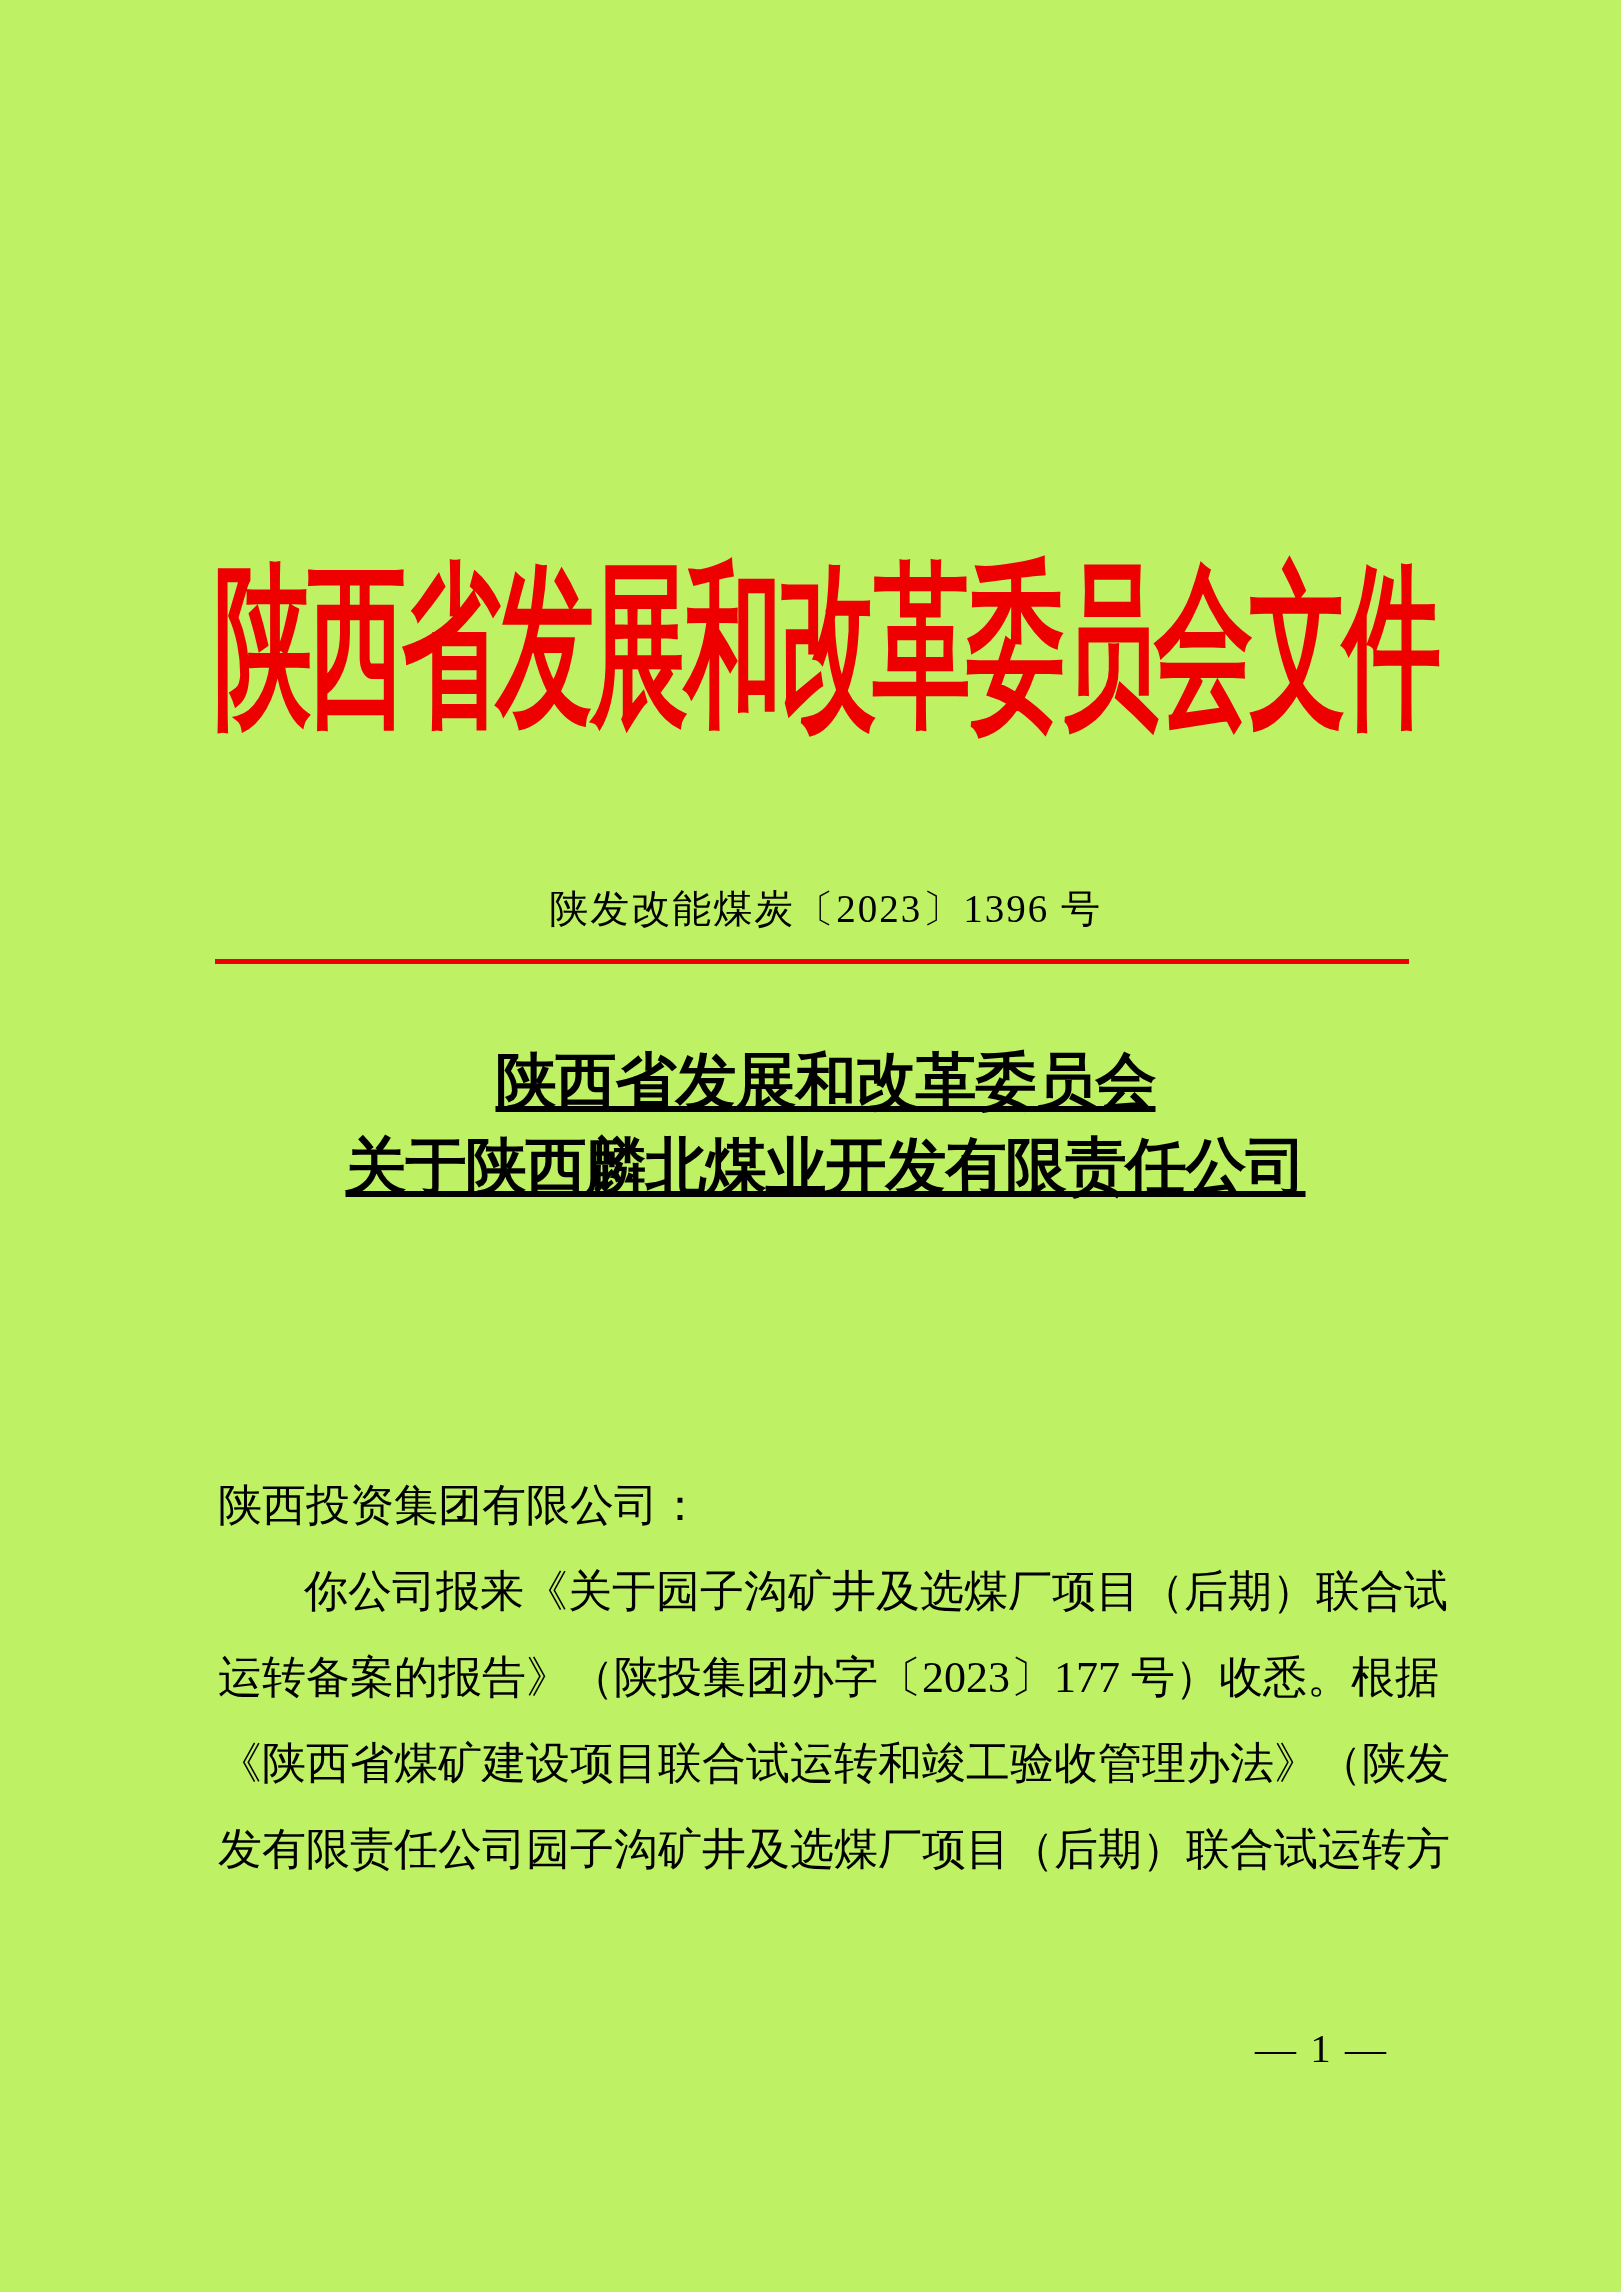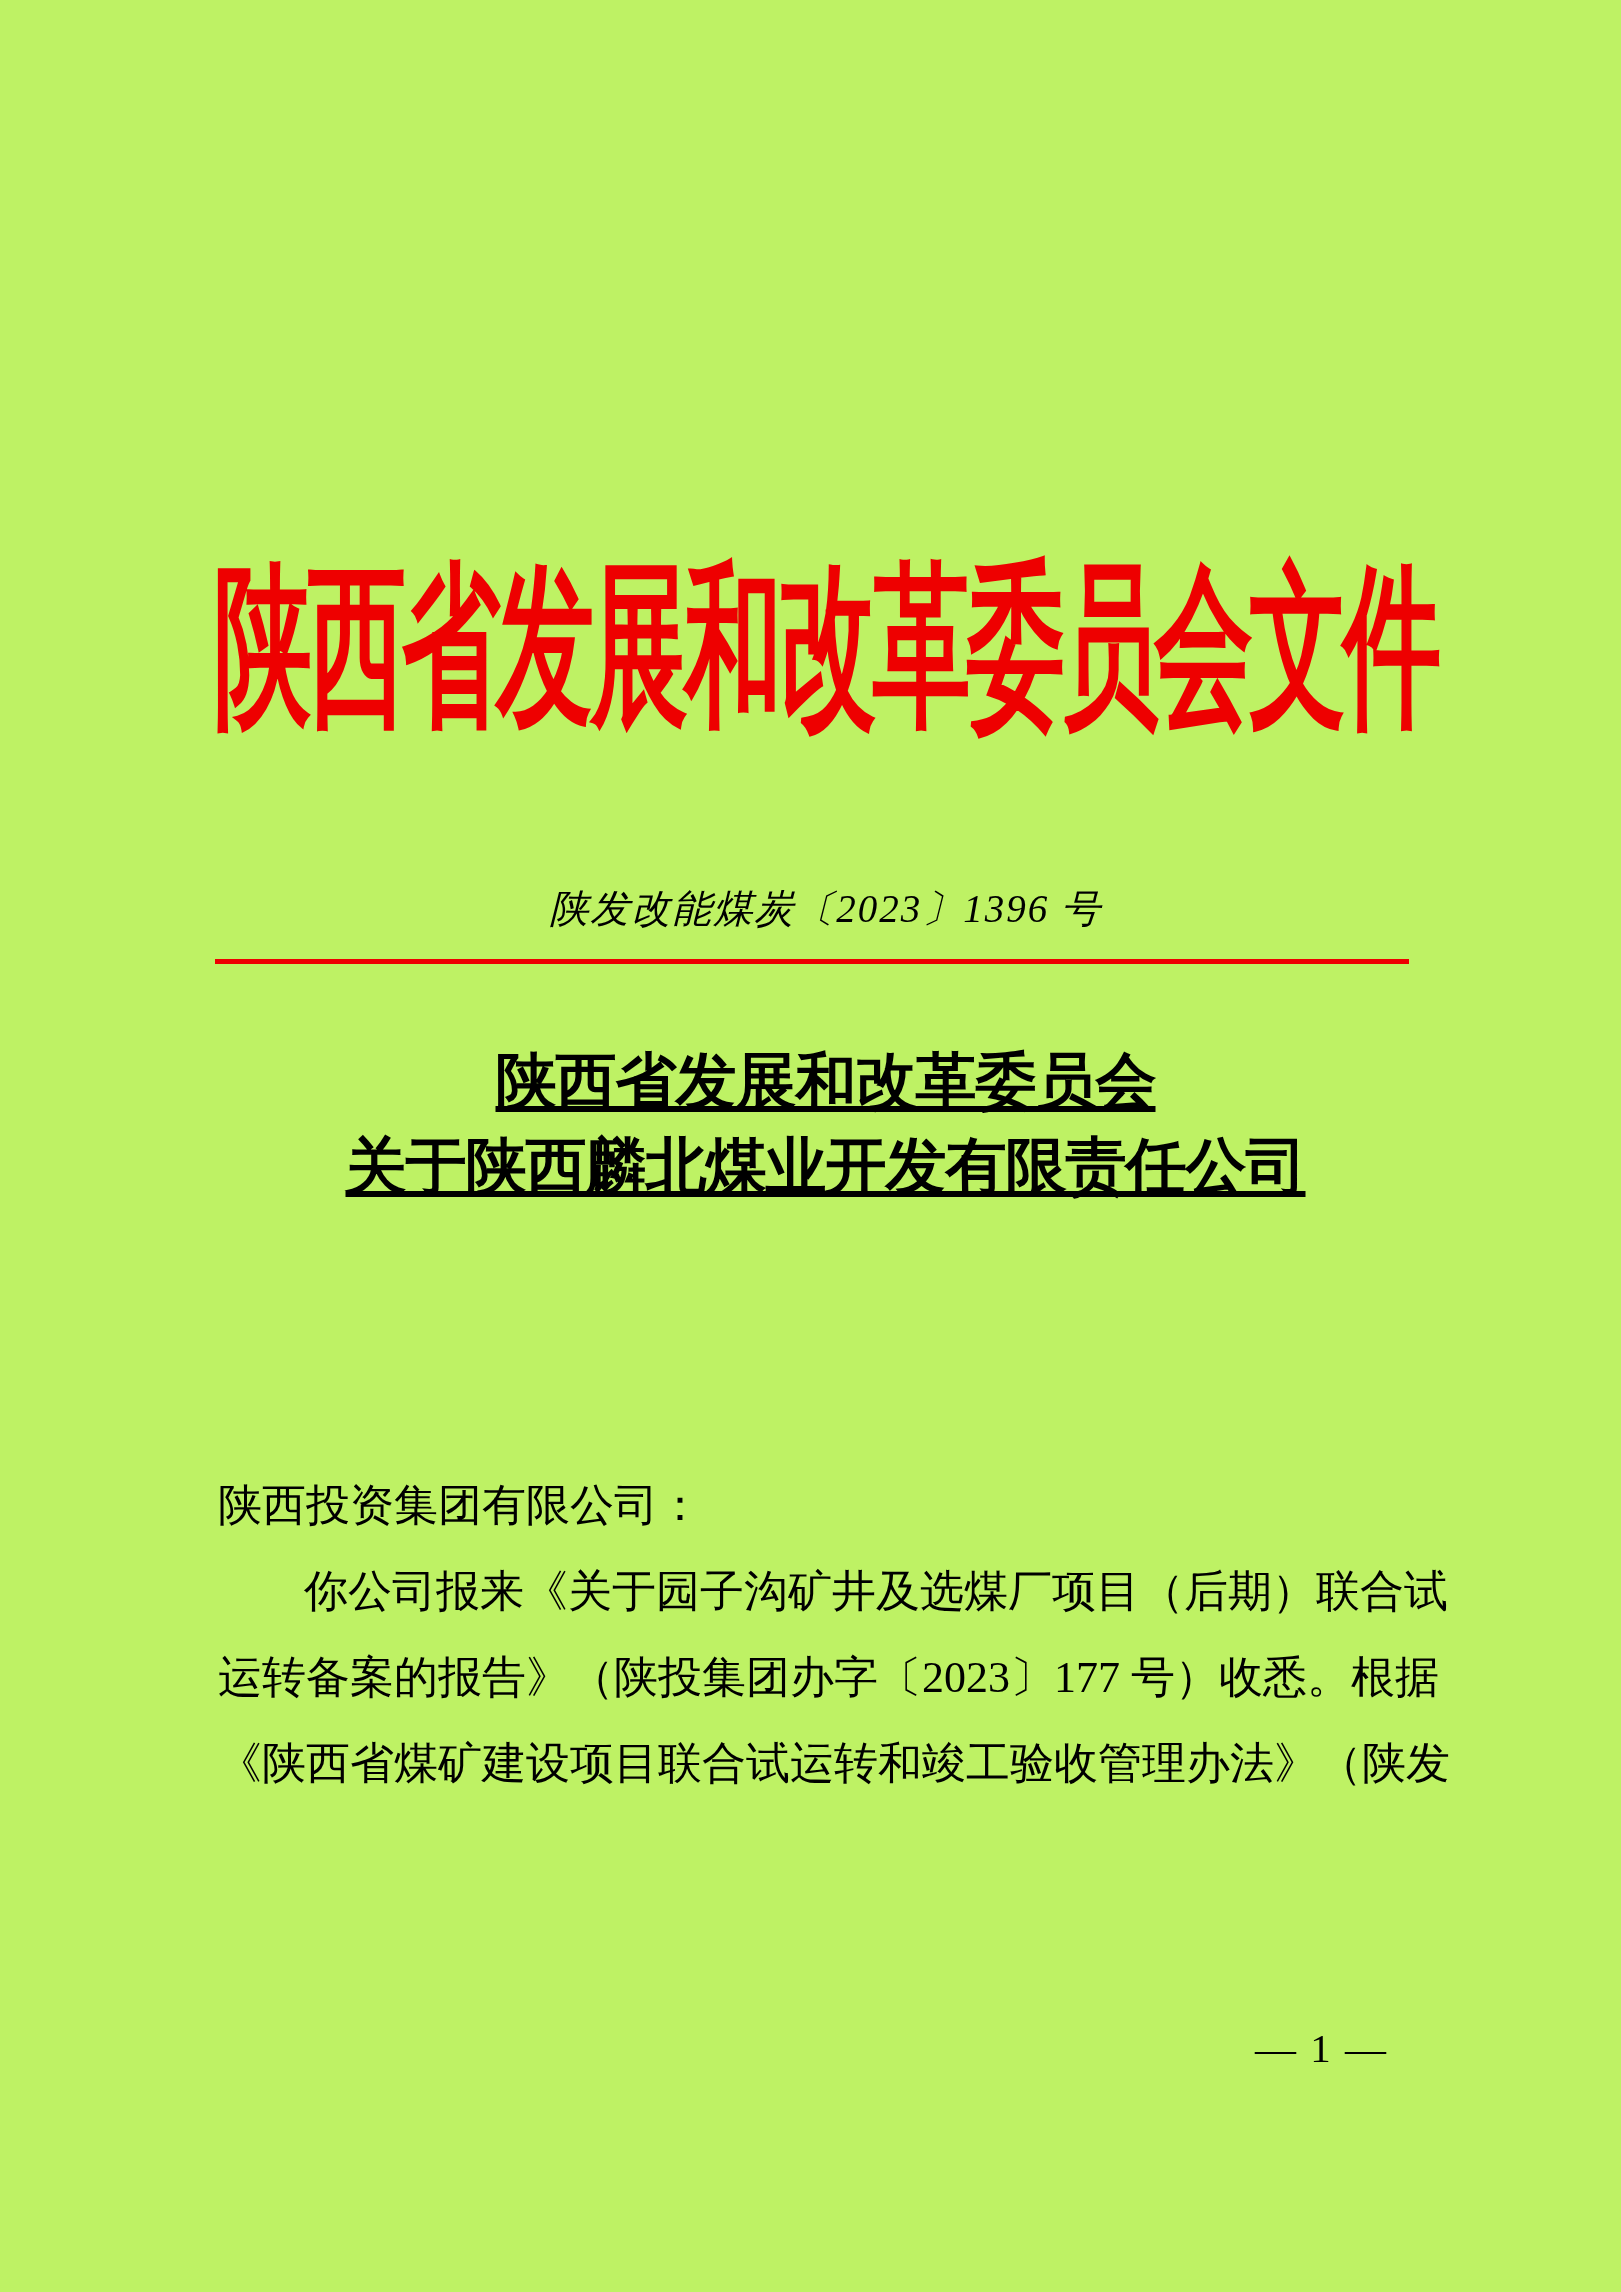--- a/index.html
+++ b/index.html
@@ -38,21 +38,20 @@
   .doc-number {
     position: absolute;
     top: 885px;
     left: 208px;
     width: 1235px;
     text-align: center;
     font-size: 39px;
     line-height: 47px;
     letter-spacing: 2px;
     white-space: nowrap;
-    font-style: italic;
   }
   .red-rule {
     position: absolute;
     top: 959px;
     left: 215px;
     width: 1194px;
     height: 4.9px;
     background: #ee0000;
   }
   .notice-title {
@@ -110,18 +109,19 @@
   <div class="notice-title">
     <div class="t-line">陕西省发展和改革委员会</div>
     <div class="t-line">关于陕西麟北煤业开发有限责任公司</div>
   </div>
 
   <div class="body-text">
     <div class="b-line">陕西投资集团有限公司：</div>
     <div class="b-line indent">你公司报来《关于园子沟矿井及选煤厂项目（后期）联合试</div>
     <div class="b-line">运转备案的报告》（陕投集团办字〔2023〕177 号）收悉。根据</div>
     <div class="b-line">《陕西省煤矿建设项目联合试运转和竣工验收管理办法》（陕发</div>
+    <div class="b-line">发有限责任公司园子沟矿井及选煤厂项目（后期）联合试运转方</div>
   </div>
 
   <div class="page-number">— 1 —</div>
 
 </div>
 
 
 </body></html>

